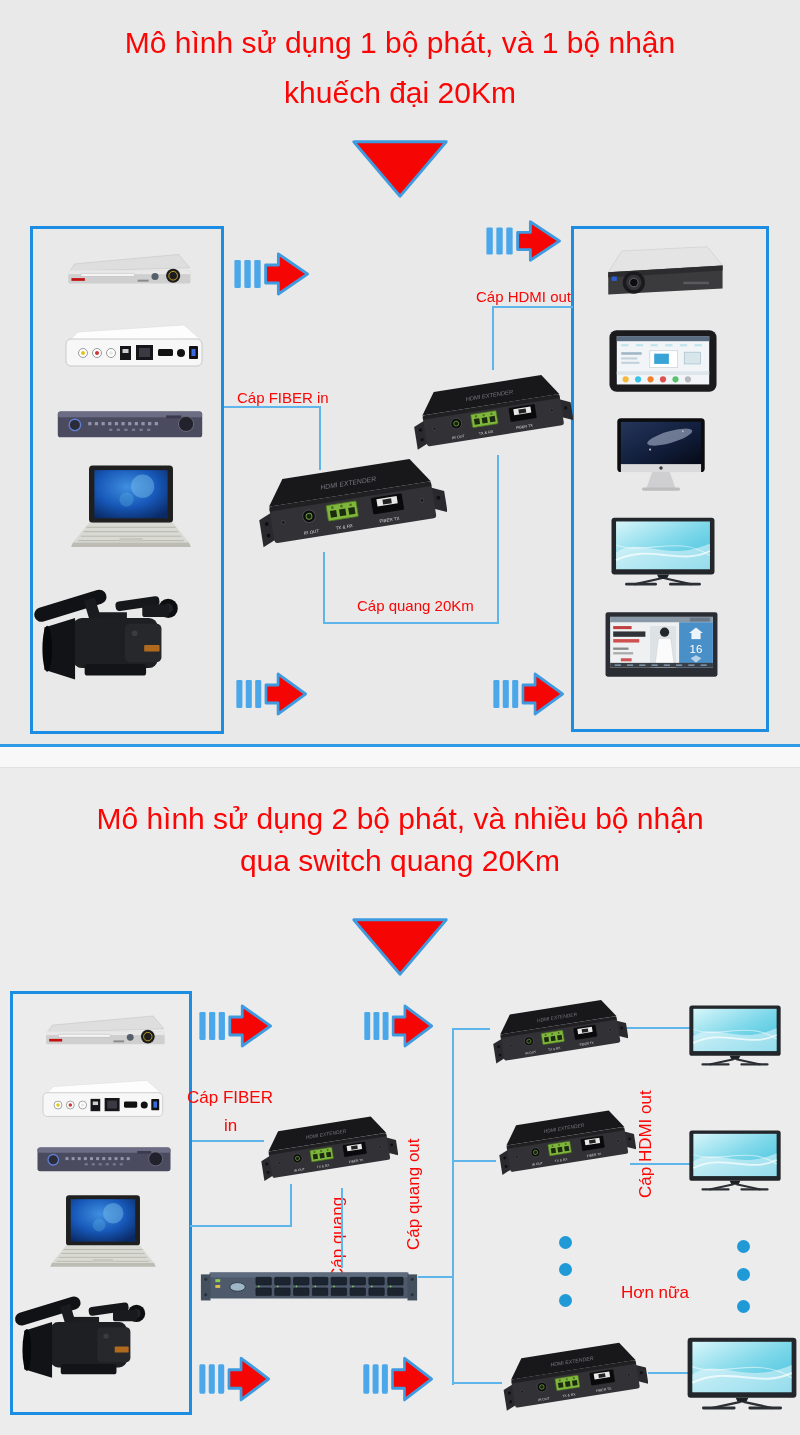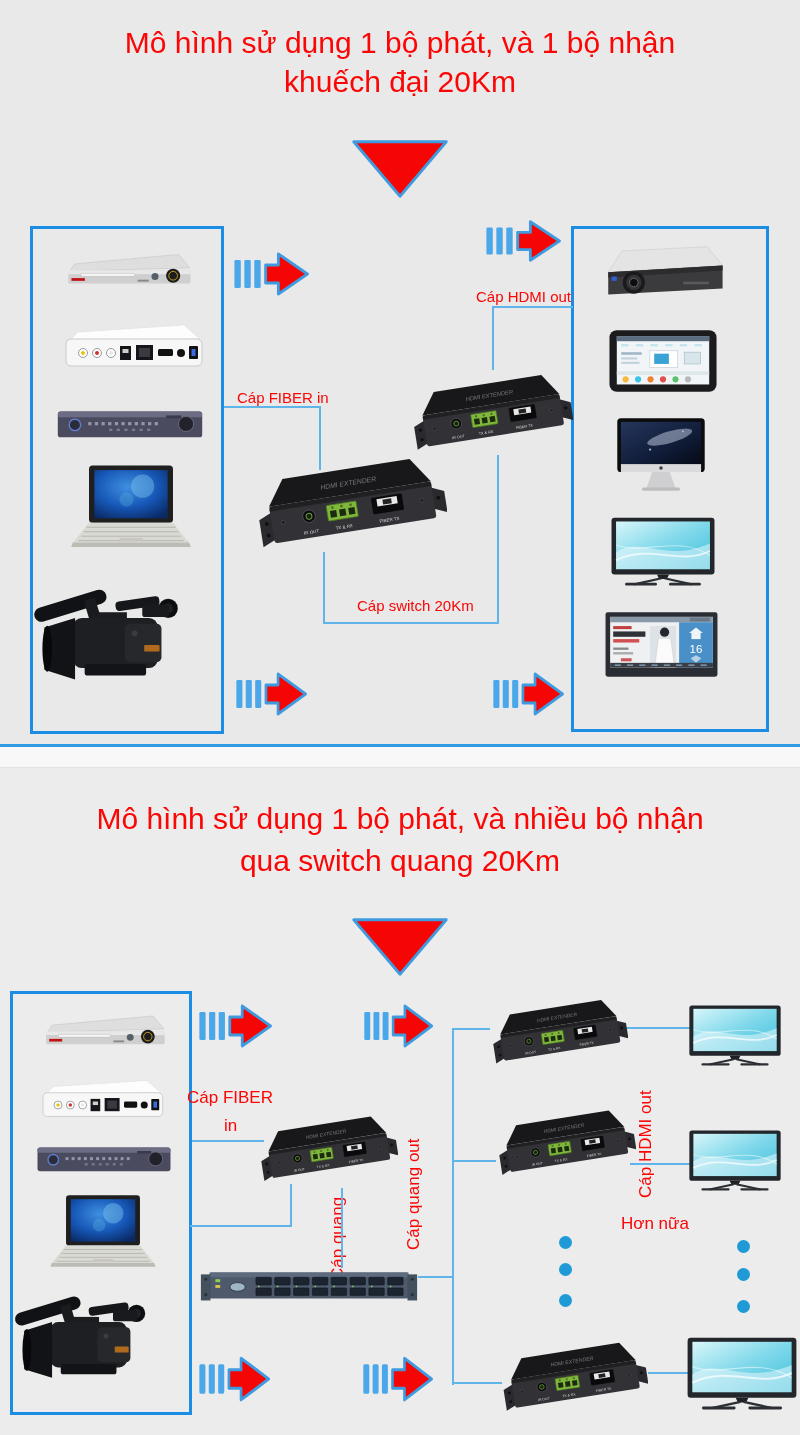--- a/index.html
+++ b/index.html
@@ -23,21 +23,21 @@
 </style>
 </head>
 <body>
 
 <div class="abs sec1-bg"></div>
 <div class="abs sec2-bg"></div>
 <div class="abs divider"></div>
 <div class="abs band"></div>
 
 <div class="abs title" style="top:26px">Mô hình sử dụng 1 bộ phát, và 1 bộ nhận</div>
-<div class="abs title" style="top:65px">khuếch đại 20Km</div>
+<div class="abs title" style="top:76px">khuếch đại 20Km</div>
 <div class="abs dev" style="left:350px;top:138px;width:100px;height:62px">
     <svg viewBox="0 0 108 66" preserveAspectRatio="none">
  <polygon points="4,4 104,4 54,62" fill="#f60505" stroke="#3f9be0" stroke-width="3" stroke-linejoin="round"></polygon>
 </svg>
   </div>
 
 <div class="abs diagbox" style="left:30px;top:226px;width:194px;height:508px"></div>
 <div class="abs dev" style="left:62px;top:248px;width:134px;height:46px">
     <svg viewBox="0 0 170 48">
  <polygon points="16,15 148,3 162,20 10,24" fill="#dedede" stroke="#bdbdbd" stroke-width="0.6"></polygon>
@@ -286,21 +286,21 @@
 <div class="abs line" style="left:224px;top:406px;width:97px;height:2px"></div>
 <div class="abs line" style="left:319px;top:406px;width:2px;height:64px"></div>
 <div class="abs line" style="left:492px;top:306px;width:81px;height:2px"></div>
 <div class="abs line" style="left:492px;top:306px;width:2px;height:64px"></div>
 <div class="abs line" style="left:323px;top:552px;width:2px;height:72px"></div>
 <div class="abs line" style="left:323px;top:622px;width:176px;height:2px"></div>
 <div class="abs line" style="left:497px;top:455px;width:2px;height:169px"></div>
 
 <div class="abs lbl" style="left:237px;top:389px">Cáp FIBER in</div>
 <div class="abs lbl" style="left:476px;top:288px">Cáp HDMI out</div>
-<div class="abs lbl" style="left:357px;top:597px">Cáp switch 20Km</div>
+<div class="abs lbl" style="left:357px;top:597px">Cáp quang 20Km</div>
 
 <div class="abs dev" style="left:252px;top:452px;width:195px;height:100px">
     <svg viewBox="0 0 200 100">
  <g transform="rotate(-9 100 52)">
   <polygon points="6,54 20,48 20,76 6,82" fill="#2a2a2e"></polygon>
   <circle cx="13" cy="59" r="2" fill="#101013"></circle>
         <circle cx="13" cy="71" r="2" fill="#101013"></circle>
   <polygon points="184,48 198,54 198,76 184,70" fill="#2a2a2e"></polygon>
   <circle cx="191" cy="60" r="2" fill="#101013"></circle>
   <polygon points="36,16 168,16 186,42 18,42" fill="#18181b"></polygon>
@@ -353,21 +353,21 @@
   <rect x="122" y="49" width="33" height="18" rx="2" fill="#0a0a0c" stroke="#3a3a3e" stroke-width="0.7"></rect>
   <rect x="128" y="51.5" width="21" height="7.5" fill="#e8e8e8"></rect>
   <rect x="134" y="53" width="9" height="5" fill="#222"></rect>
   <text x="57" y="76" text-anchor="middle" font-size="4.6" fill="#d8d8d8">IR OUT</text>
   <text x="91" y="76" text-anchor="middle" font-size="4.6" fill="#d8d8d8">TX &amp; RX</text>
   <text x="138" y="76" text-anchor="middle" font-size="4.6" fill="#d8d8d8">FIBER TX</text>
  </g>
 </svg>
   </div>
 
-<div class="abs title" style="top:802px">Mô hình sử dụng 1 bộ phát, và nhiều bộ nhận</div>
+<div class="abs title" style="top:802px">Mô hình sử dụng 2 bộ phát, và nhiều bộ nhận</div>
 <div class="abs title" style="top:844px">qua switch quang 20Km</div>
 <div class="abs dev" style="left:350px;top:916px;width:100px;height:62px">
     <svg viewBox="0 0 108 66" preserveAspectRatio="none">
  <polygon points="4,4 104,4 54,62" fill="#f60505" stroke="#3f9be0" stroke-width="3" stroke-linejoin="round"></polygon>
 </svg>
   </div>
 
 <div class="abs diagbox" style="left:10px;top:991px;width:182px;height:424px"></div>
 <div class="abs dev" style="left:40px;top:1010px;width:130px;height:44px">
     <svg viewBox="0 0 170 48">
@@ -500,21 +500,21 @@
  <rect x="30" y="16" width="9" height="38" rx="2" fill="#4aa7ea"></rect>
  <polygon points="46,23 64,23 64,8 105,35 64,62 64,47 46,47" fill="#f60505" stroke="#3f9be0" stroke-width="4" stroke-linejoin="round"></polygon>
 </svg>
   </div>
 
 <div class="abs lbl2" style="left:187px;top:1088px">Cáp FIBER</div>
 <div class="abs lbl2" style="left:224px;top:1116px">in</div>
 <div class="abs vtext" style="left:348px;top:1260px">Cáp quang</div>
 <div class="abs vtext" style="left:424px;top:1230px">Cáp quang out</div>
 <div class="abs vtext" style="left:656px;top:1178px">Cáp HDMI out</div>
-<div class="abs lbl2" style="left:621px;top:1214px">Hơn nữa</div>
+<div class="abs lbl2" style="left:621px;top:1283px">Hơn nữa</div>
 
 <div class="abs line" style="left:192px;top:1140px;width:72px;height:2px"></div>
 <div class="abs line" style="left:290px;top:1184px;width:2px;height:43px"></div>
 <div class="abs line" style="left:190px;top:1225px;width:102px;height:2px"></div>
 <div class="abs line" style="left:341px;top:1188px;width:2px;height:80px"></div>
 <div class="abs line" style="left:418px;top:1276px;width:36px;height:2px"></div>
 <div class="abs line" style="left:452px;top:1029px;width:2px;height:356px"></div>
 <div class="abs line" style="left:452px;top:1028px;width:38px;height:2px"></div>
 <div class="abs line" style="left:624px;top:1027px;width:68px;height:2px"></div>
 <div class="abs line" style="left:452px;top:1160px;width:44px;height:2px"></div>

